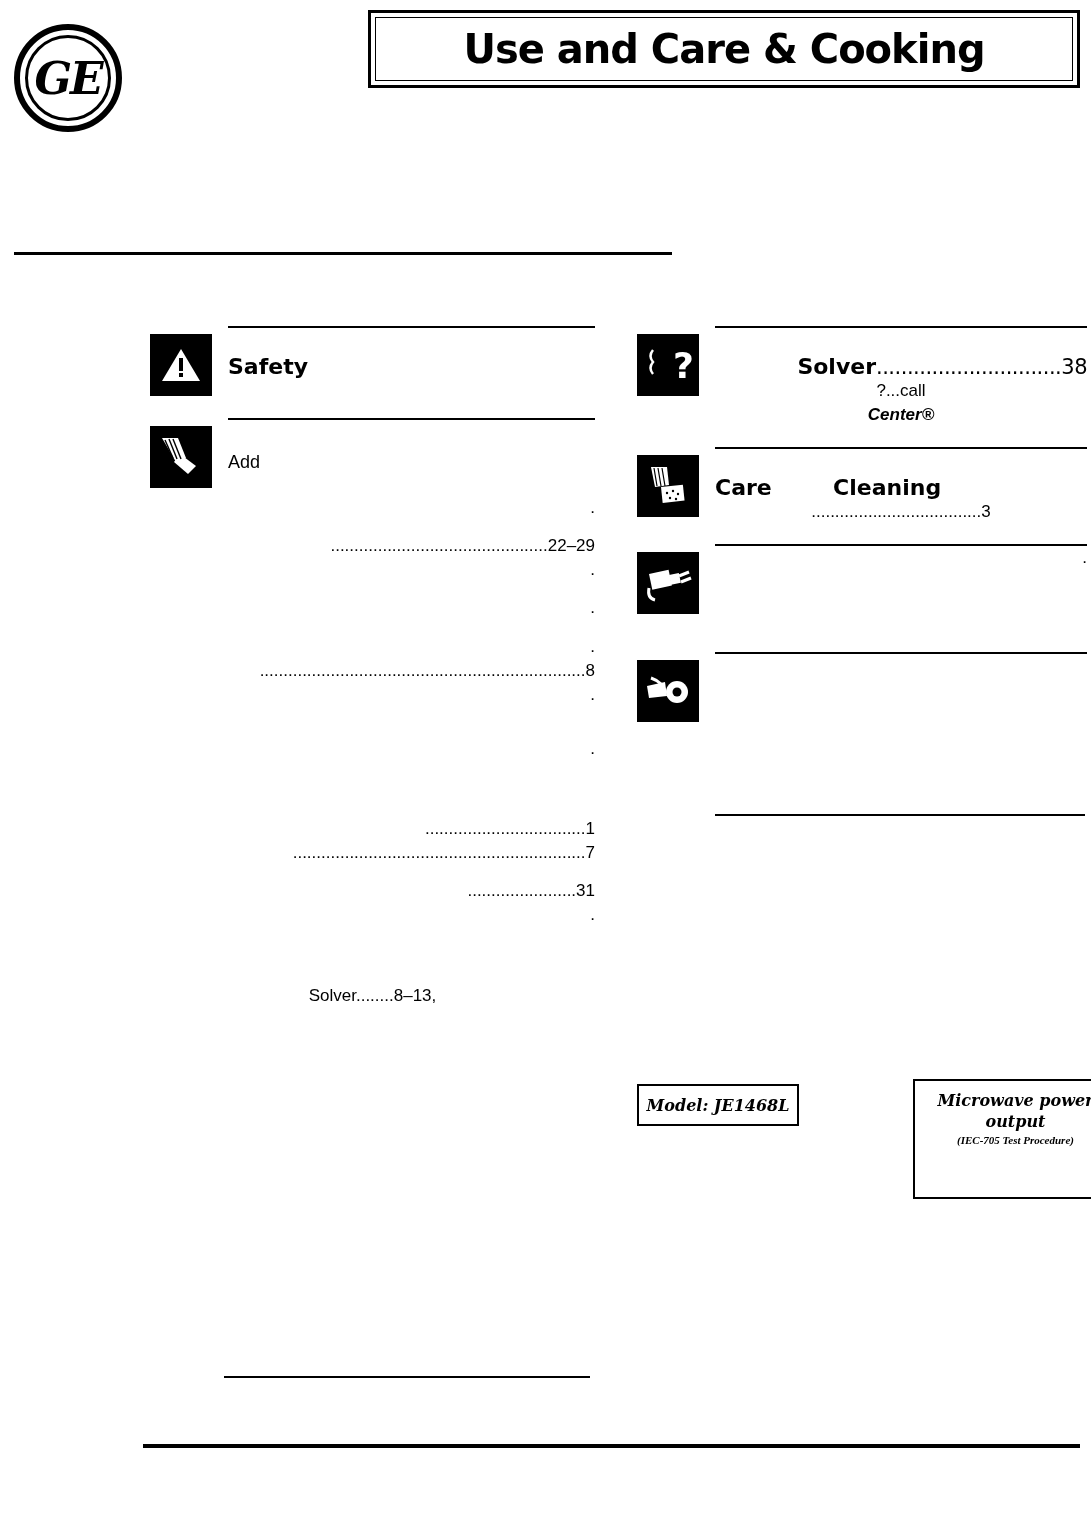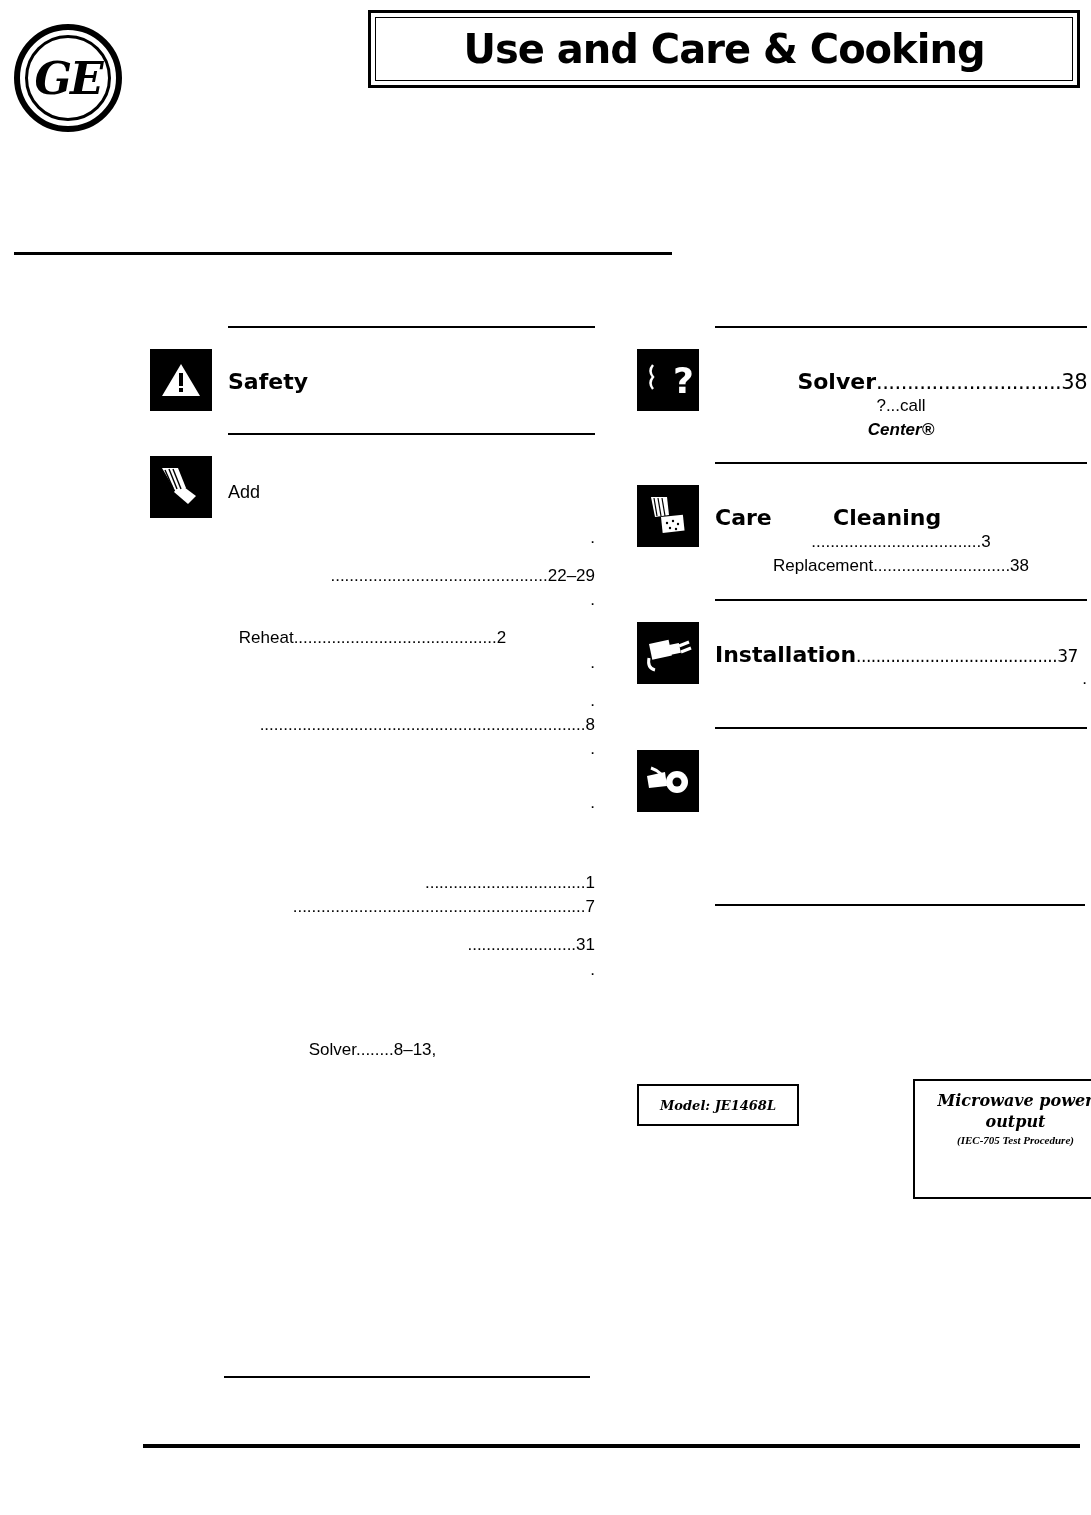--- a/index.html
+++ b/index.html
@@ -95,21 +95,20 @@
     height: 2px;
     background: #000;
     margin-left: 78px;
   }
 
   .sec-body {
     position: relative;
     min-height: 70px;
     padding-left: 78px;
     box-sizing: border-box;
-    margin-top: 15px;
   }
 
   .sec-icon {
     position: absolute;
     left: 0;
     top: 6px;
     width: 62px;
     height: 62px;
     background: #000;
     color: #fff;
@@ -158,21 +157,21 @@
     width: 162px;
     height: 42px;
     border: 2px solid #000;
     box-sizing: border-box;
     display: flex;
     align-items: center;
     justify-content: center;
     font-family: "DejaVu Serif", serif;
     font-style: italic;
     font-weight: bold;
-    font-size: 13px;
+    font-size: 16px;
   }
 
   .power-box {
     position: absolute;
     left: 913px;
     top: 1079px;
     width: 205px;
     height: 120px;
     border: 2px solid #000;
     box-sizing: border-box;
@@ -258,21 +257,20 @@
       <div style="height:30px"></div>
       <div class="toc-line small">Add</div>
     </div>
   </div>
 
   <div class="toc-line r">.</div>
   <div class="spacer-sm"></div>
   <div class="toc-line r">..............................................22–29</div>
   <div class="toc-line r">.</div>
   <div class="spacer-sm"></div>
-  <div class="toc-line c">Reheat...........................................2</div>
   <div class="toc-line r">.</div>
   <div class="spacer-sm"></div>
   <div class="toc-line r">.</div>
   <div class="toc-line r">.....................................................................8</div>
   <div class="toc-line r">.</div>
   <div class="spacer-md"></div>
   <div class="toc-line r">.</div>
   <div class="spacer-lg"></div>
   <div class="toc-line r">..................................1</div>
   <div class="toc-line r">..............................................................7</div>
@@ -324,42 +322,38 @@
             <circle cx="33" cy="38" r="1.2"></circle>
           </g>
         </svg>
       </div>
       <div class="sec-heading">
         <span>Care</span>
         <span style="display:inline-block;width:46px"></span>
         <span>Cleaning</span>
       </div>
       <div class="toc-line c">....................................3</div>
-      <div class="toc-line c">Replacement.............................38</div>
     </div>
   </div>
 
   <div class="spacer-sm"></div>
 
   <div class="section">
     <div class="sec-rule"></div>
     <div class="sec-body">
       <div class="sec-icon">
         <svg width="50" height="50" viewBox="0 0 50 50" aria-hidden="true">
           <rect x="0" y="0" width="50" height="50" fill="#000"></rect>
           <rect x="6" y="16" width="20" height="16" fill="#fff" transform="rotate(-12 6 16)"></rect>
           <rect x="26" y="17" width="10" height="10" fill="#fff" transform="rotate(-12 26 17)"></rect>
           <line x1="36" y1="18" x2="46" y2="14" stroke="#fff" stroke-width="3"></line>
           <line x1="38" y1="24" x2="48" y2="20" stroke="#fff" stroke-width="3"></line>
           <path d="M6 30 q-2 10 6 12" stroke="#fff" stroke-width="3" fill="none"></path>
         </svg>
       </div>
-      <div class="sec-heading">
-        <span>Installation</span><span class="dots" style="font-weight:normal;font-size:17px">.........................................37</span>
-      </div>
       <div class="toc-line r">.</div>
     </div>
   </div>
 
   <div class="spacer-md"></div>
 
   <div class="section">
     <div class="sec-rule"></div>
     <div class="sec-body" style="min-height:160px">
       <div class="sec-icon">

